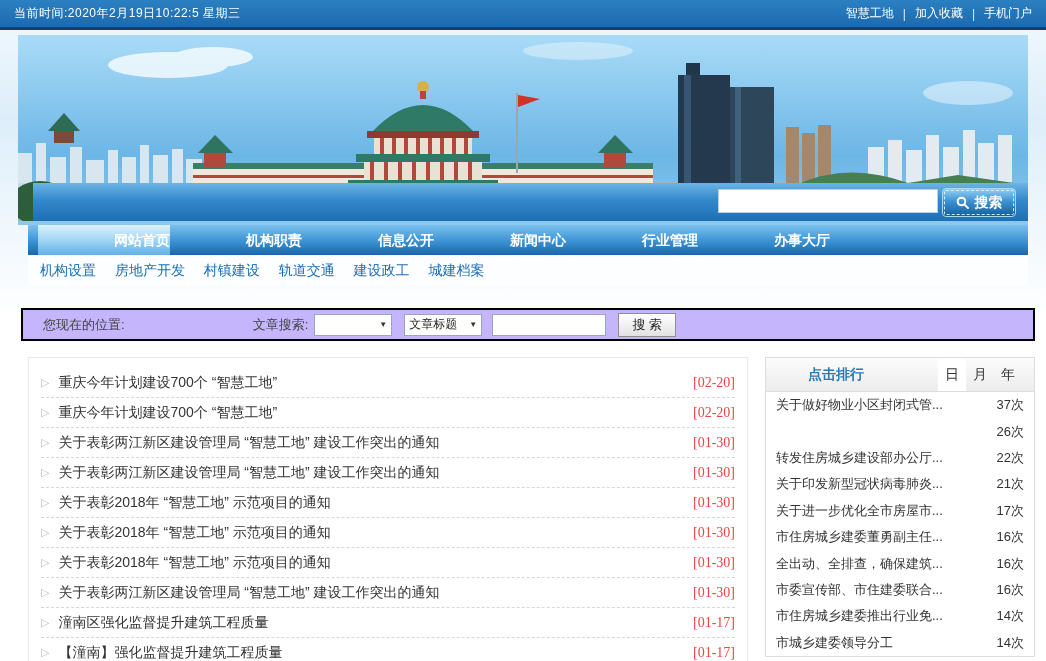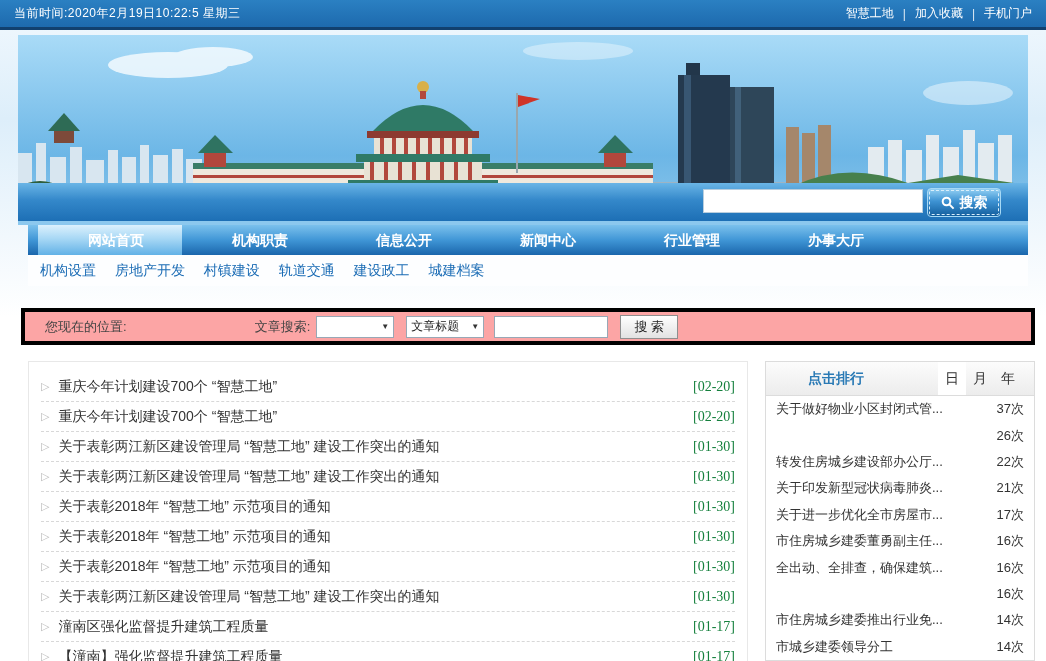--- a/index.html
+++ b/index.html
@@ -28,59 +28,59 @@
   }
   .banner > svg.scene{position:absolute;left:0;top:0;width:100%;height:100%;}
   .banner-title{
     position:absolute;left:26px;top:60px;
     font-size:37px;font-weight:bold;color:#1d55a7;letter-spacing:7px;white-space:nowrap;
     text-shadow:-2px 0 0 #fff,2px 0 0 #fff,0 -2px 0 #fff,0 2px 0 #fff,
                 -2px -2px 0 #fff,2px 2px 0 #fff,-2px 2px 0 #fff,2px -2px 0 #fff,
                 3px 4px 3px rgba(20,50,110,.45);
   }
   .search-strip{
-    position:absolute;left:0;right:0;bottom:0;height:38px;
+    position:absolute;left:15px;right:0;bottom:0;height:38px;
     background:linear-gradient(180deg,#6ab5e6 0%,#3488ca 45%,#1d6fb5 100%);
   }
   .strip-input{
     position:absolute;left:685px;top:6px;width:210px;height:22px;
     border:1px solid #b9cede;background:#fff;font-size:13px;padding:0 4px;
   }
   .strip-btn{
     position:absolute;left:909px;top:5px;width:72px;height:27px;border-radius:4px;
     background:linear-gradient(180deg,#93d0f3 0%,#3e93d3 45%,#135f9e 100%);
     border:1px solid #a6d9f5;outline:1px dashed #d9eefb;outline-offset:-3px;
     color:#fff;font-weight:bold;font-size:14px;
     display:flex;align-items:center;justify-content:center;gap:5px;cursor:pointer;
   }
 
   
   .mainnav{
     margin:0 18px 0 28px;height:30px;display:flex;padding-left:10px;
     background:linear-gradient(180deg,#7bc1ed 0%,#4096d6 50%,#1a66ac 100%);
   }
   .nav-item{
-    width:132px;text-align:center;line-height:30px;color:#fff;
-    font-weight:bold;font-size:14px;cursor:pointer;padding-left:12px;
+    width:132px;text-align:right;line-height:30px;color:#fff;
+    font-weight:bold;font-size:14px;cursor:pointer;
   }
   .nav-item.active{
     background:linear-gradient(180deg,#dcf1fd 0%,#a8d8f5 45%,#62b1e6 100%);
   }
 
   
   .subnav{
     margin:0 18px 0 28px;height:31px;line-height:31px;background:#fdfeff;
     font-size:14px;padding-left:12px;
   }
   .subnav .slink{color:#1b6cb5;margin-right:15px;cursor:pointer;}
 
   
   .toolbar{
-    margin:22px 11px 16px 21px;height:29px;background:#fca5a5;
-    border:4px solid #000000;display:flex;align-items:center;
+    margin:22px 11px 16px 21px;height:29px;background:#c4b5fd;
+    border:2px solid #000000;display:flex;align-items:center;
     font-size:13px;color:#444;
   }
   .loc-label{margin-left:20px;}
   .search-label{margin-left:128px;}
   .sel{
     background:#fff;border:1px solid #98a8b6;height:20px;
     display:flex;align-items:center;font-size:12px;color:#222;
     padding-left:4px;cursor:pointer;
   }
   .sel .caret{margin-left:auto;font-size:8px;color:#333;padding:0 4px;}
@@ -99,21 +99,21 @@
 
   .article-box{width:718px;background:#fff;border:1px solid #e8e8e8;padding-top:10px;}
   .article-row{
     height:29px;display:flex;align-items:center;margin:0 12px;
     border-bottom:1px dashed #d8d8d8;font-size:14px;color:#333;
   }
   .article-row:last-child{border-bottom:none;}
   .bullet{color:#b8b8b8;font-size:11px;margin-right:9px;}
   .a-title{cursor:pointer;}
   .a-date{
-    margin-left:auto;color:#15803d;font-size:14px;
+    margin-left:auto;color:#ef4444;font-size:14px;
     font-family:"Liberation Serif","DejaVu Serif",serif;
   }
 
   .rank-box{width:268px;border:1px solid #dcdcdc;background:#fff;}
   .rank-head{
     height:33px;border-bottom:1px solid #dcdcdc;
     background:linear-gradient(180deg,#fcfcfc 0%,#ececec 100%);
     display:flex;align-items:center;gap:48px;
   }
   .rank-title{color:#2a7ab5;font-weight:bold;font-size:14px;margin-left:42px;}
@@ -379,20 +379,21 @@
       </div>
       <div class="rank-row">
         <span class="rank-item-title">市住房城乡建委董勇副主任...</span>
         <span class="rank-count">16次</span>
       </div>
       <div class="rank-row">
         <span class="rank-item-title">全出动、全排查，确保建筑...</span>
         <span class="rank-count">16次</span>
       </div>
       <div class="rank-row">
+        <span class="rank-item-title">市委宣传部、市住建委联合...</span>
         <span class="rank-count">16次</span>
       </div>
       <div class="rank-row">
         <span class="rank-item-title">市住房城乡建委推出行业免...</span>
         <span class="rank-count">14次</span>
       </div>
       <div class="rank-row">
         <span class="rank-item-title">市城乡建委领导分工</span>
         <span class="rank-count">14次</span>
       </div>

